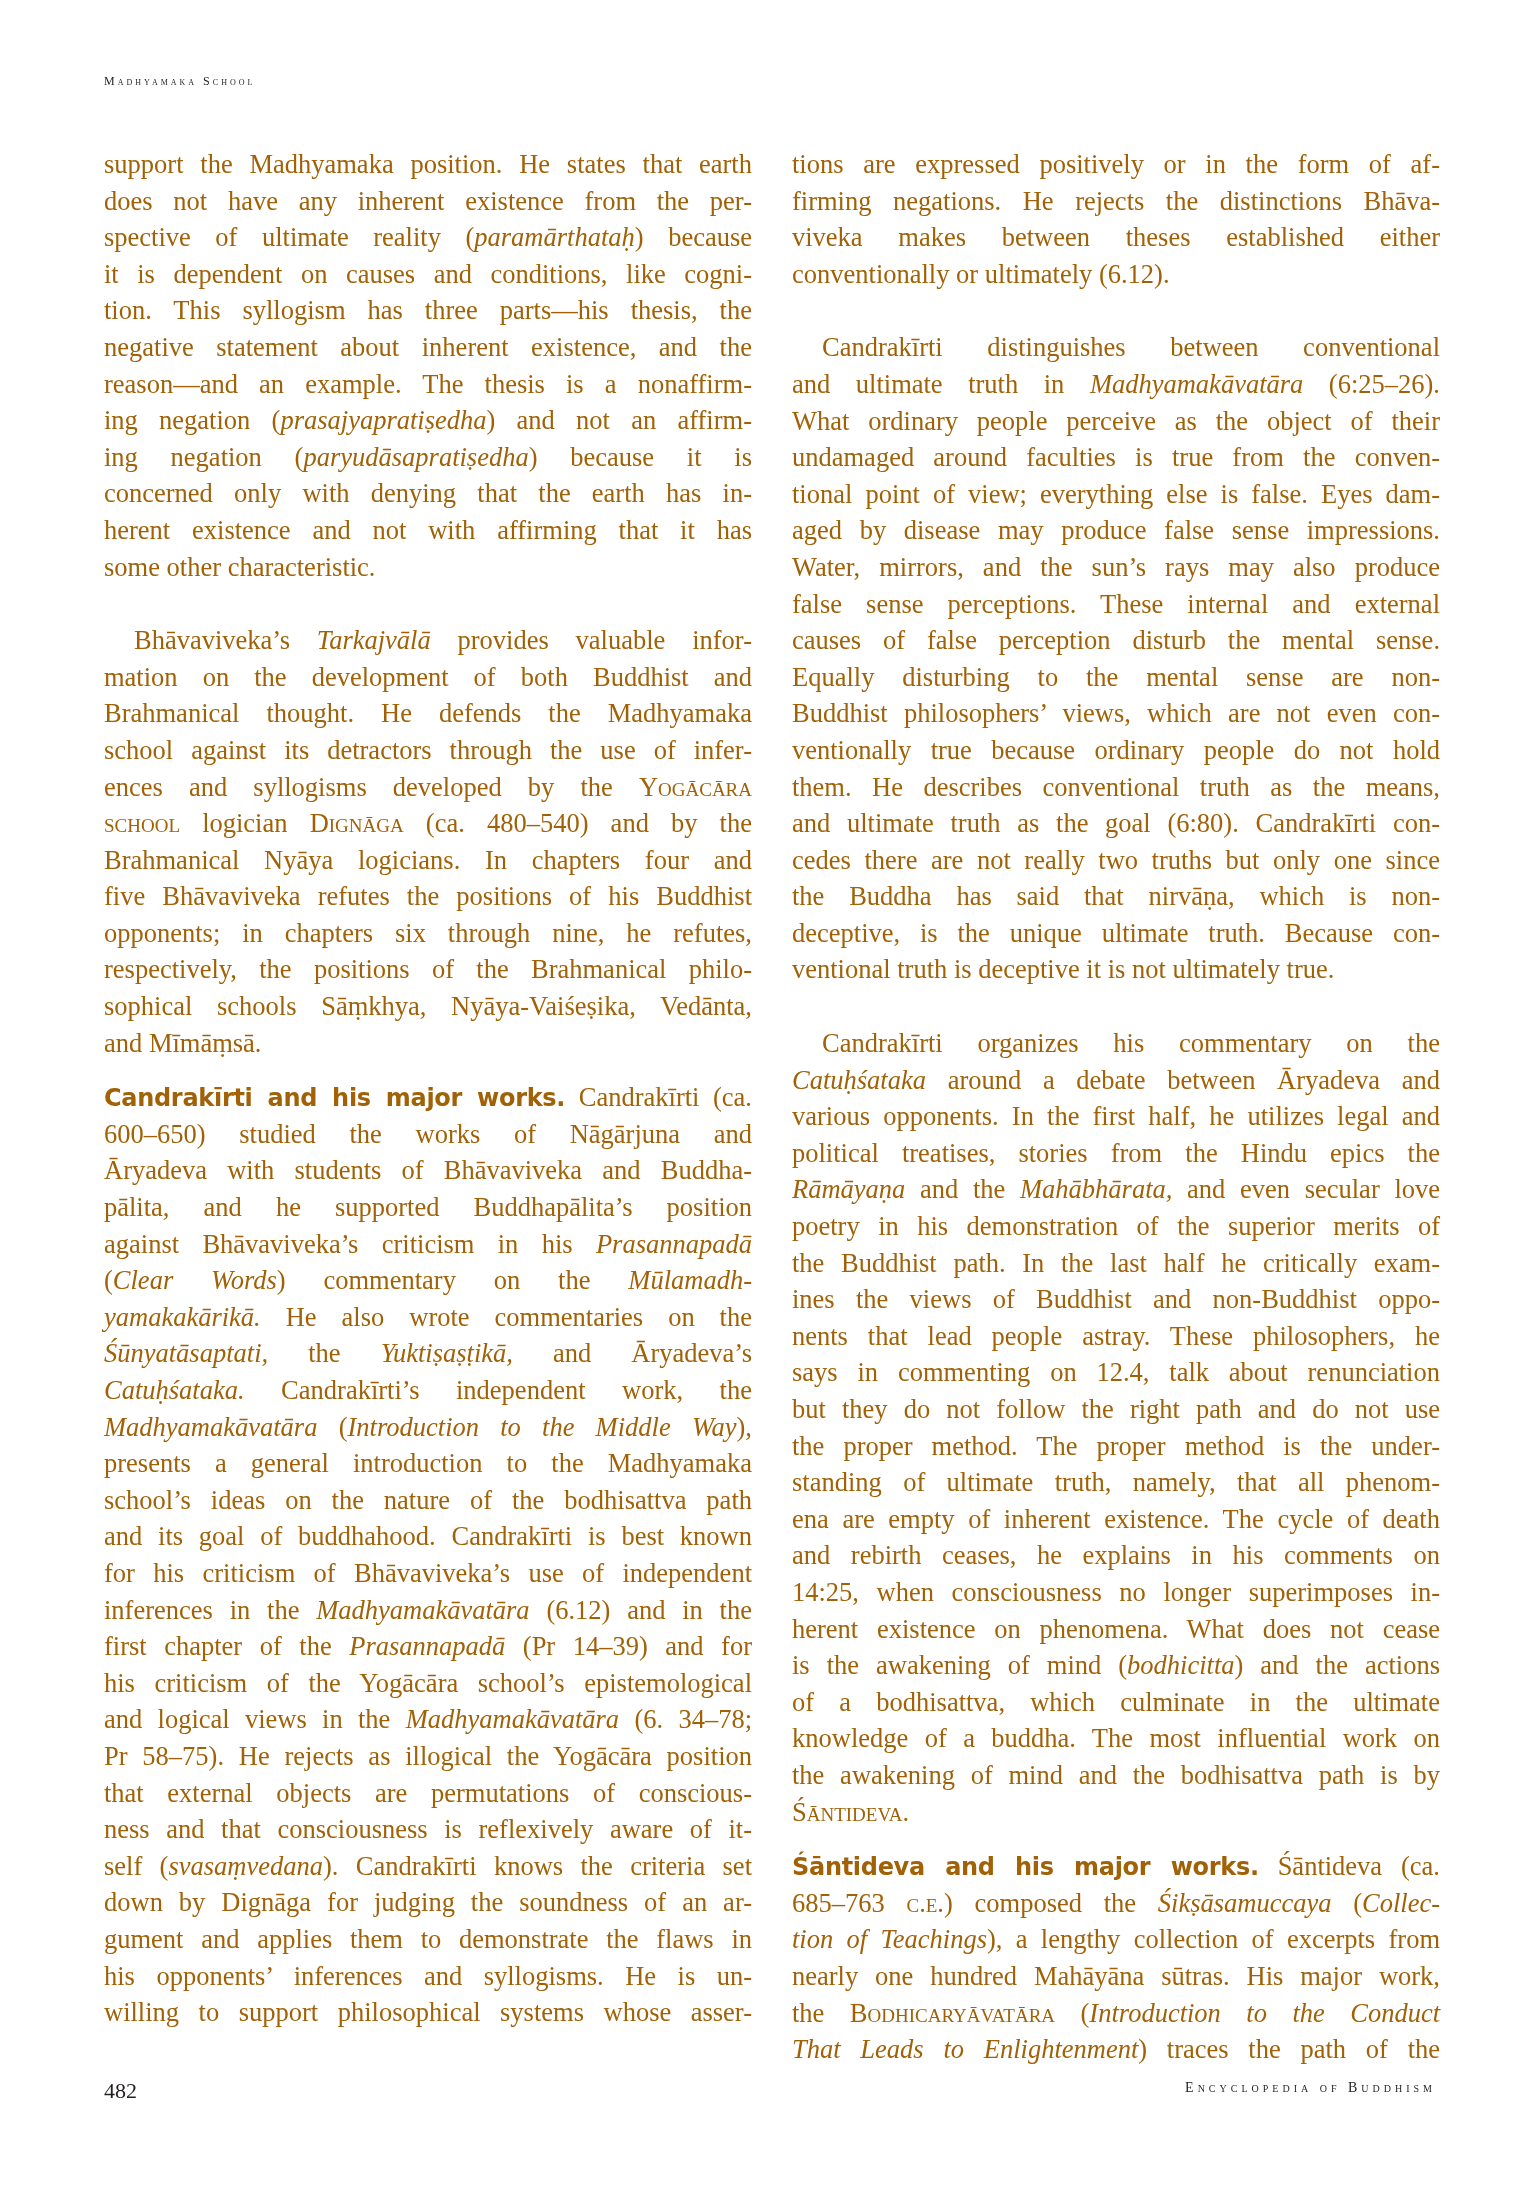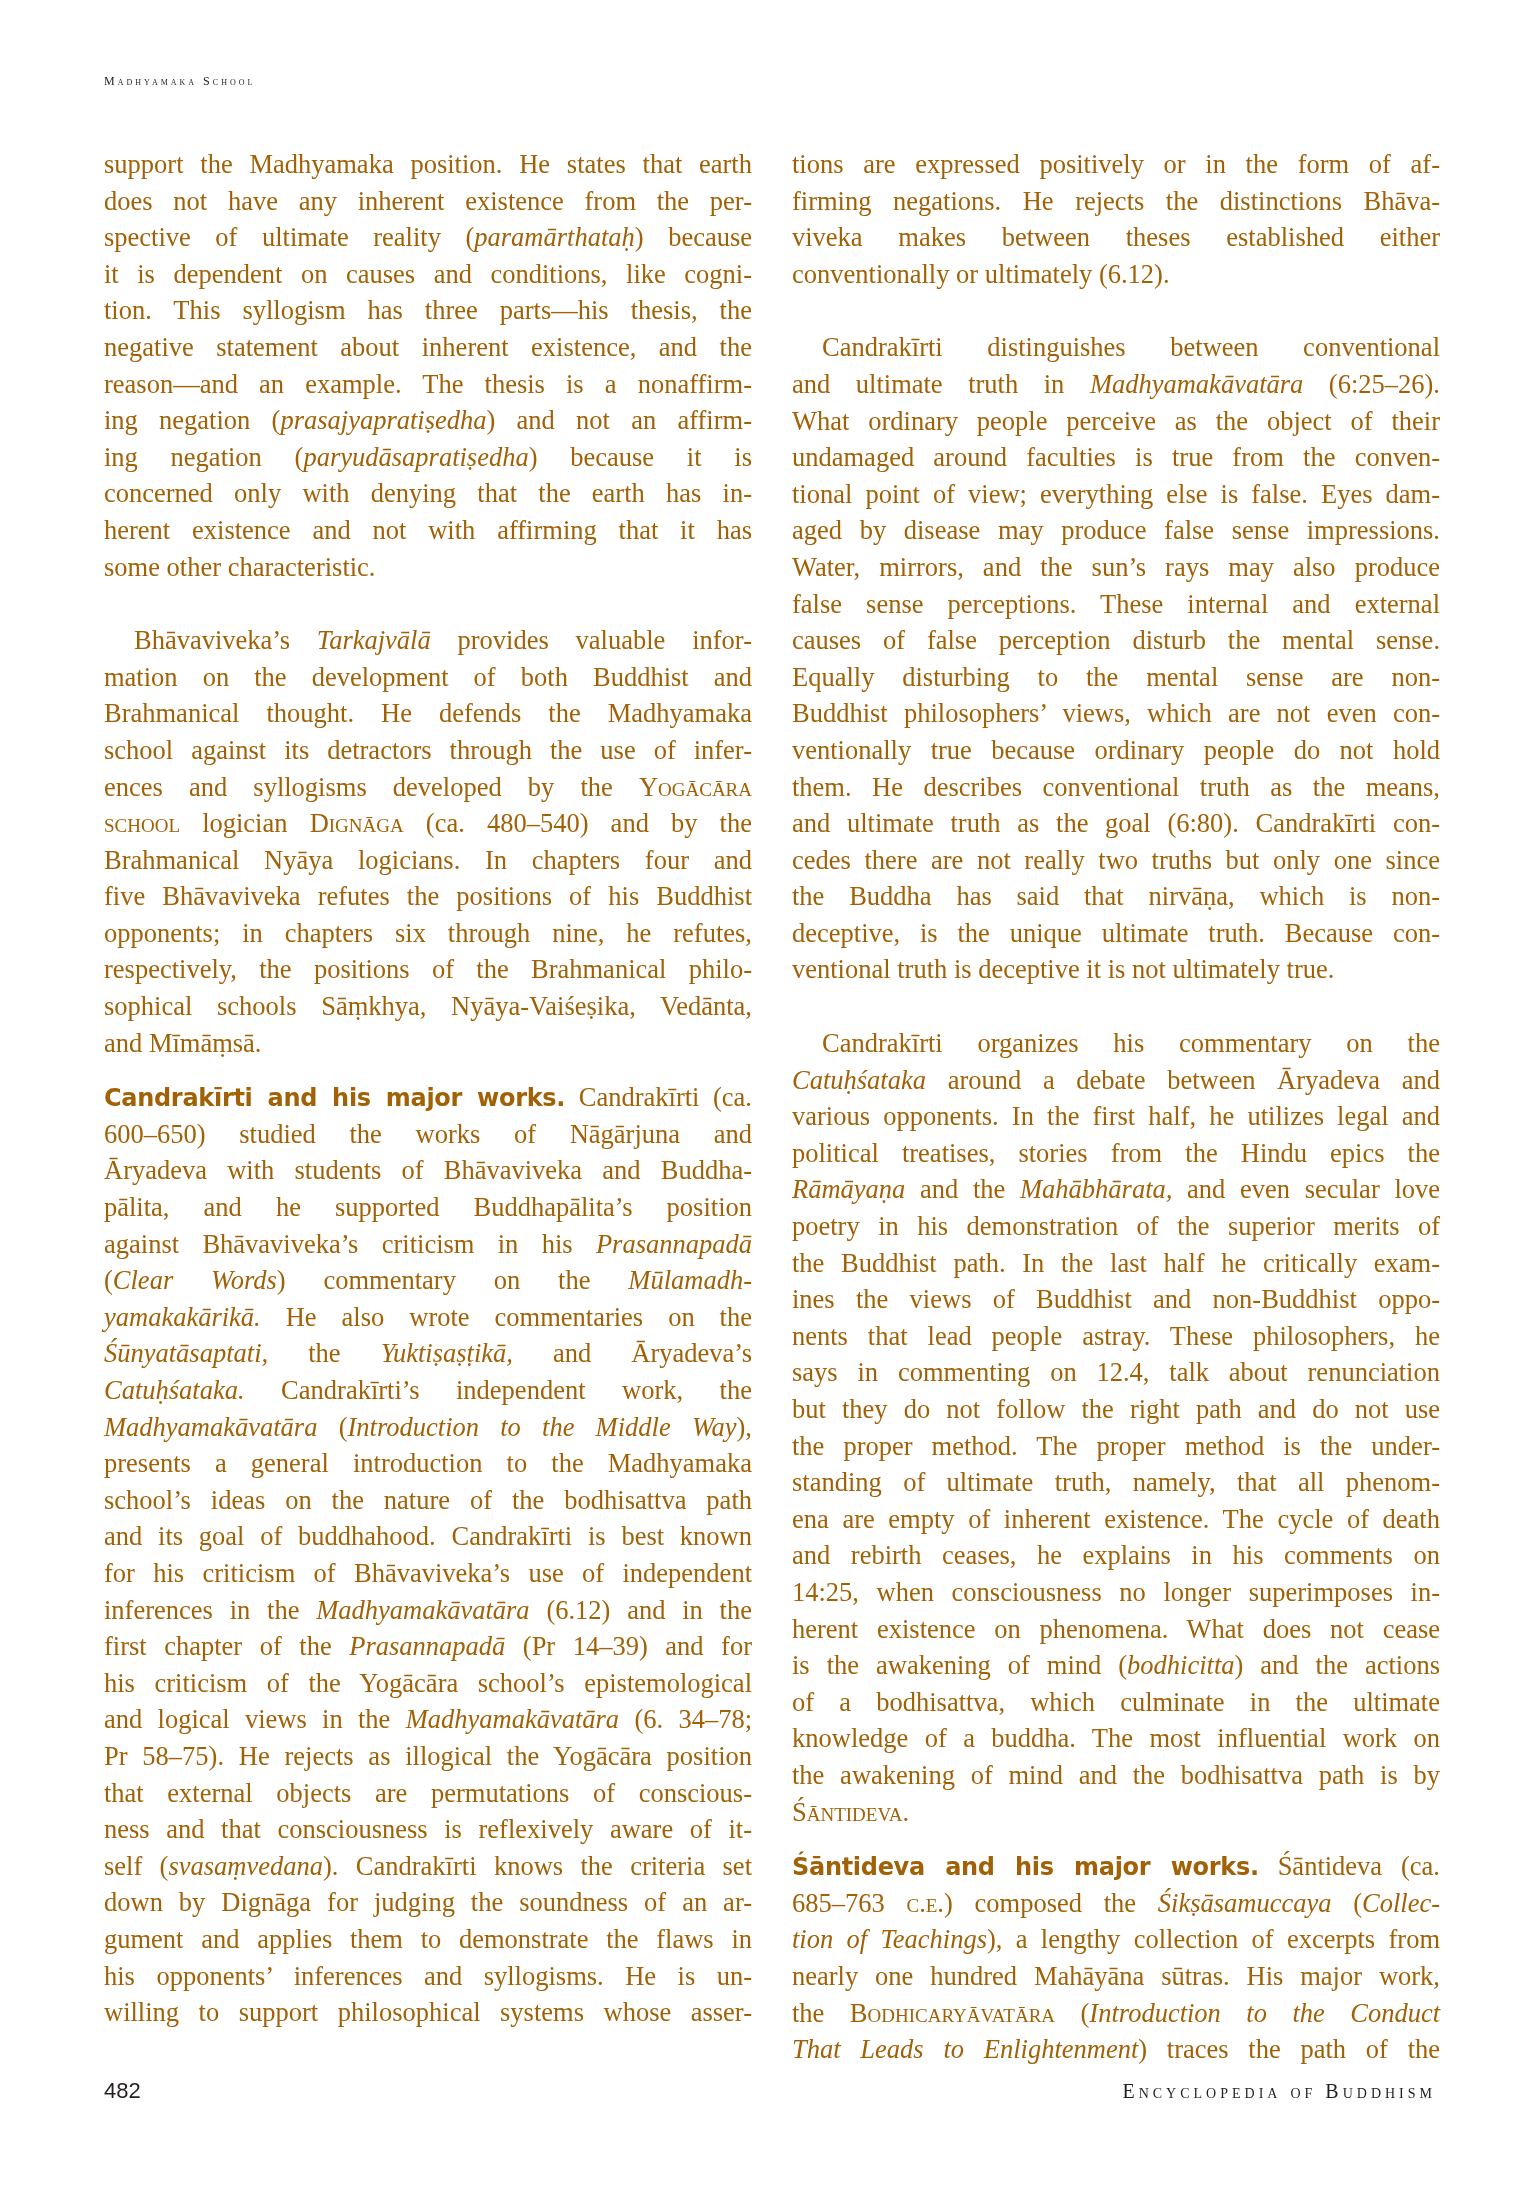--- a/index.html
+++ b/index.html
@@ -21,25 +21,25 @@
     display: block; text-align: justify; text-align-last: justify;
     white-space: nowrap; height: 36.6px; overflow: visible;
   }
   .line.last { text-align-last: left; }
   .line.indent { text-indent: 30px; margin-top: 37px; }
   .seg-i { font-style: italic; }
   .seg-sc { font-variant: small-caps; }
   .seg-b { font-family: "DejaVu Sans", sans-serif; font-weight: bold; font-size: 24px; letter-spacing: -0.3px; }
   .folio {
     position: absolute; left: 104px; top: 2078px;
-    font-family: Liberation Sans, sans-serif; font-size: 22px; color: #231f20;
+    font-family: Liberation Serif, serif; font-size: 22px; color: #231f20;
   }
   .running-foot {
     position: absolute; right: 86px; top: 2080px;
-    font-family: "Liberation Serif", serif; font-size: 20px; letter-spacing: 4px;
+    font-family: "Liberation Serif", serif; font-size: 14px; letter-spacing: 4px;
     font-variant: small-caps; color: #231f20;
   }
 </style>
 </head>
 <body>
 
 <div class="running-head">Madhyamaka School</div>
 
 <div class="column col-left">
     <div class="para">

